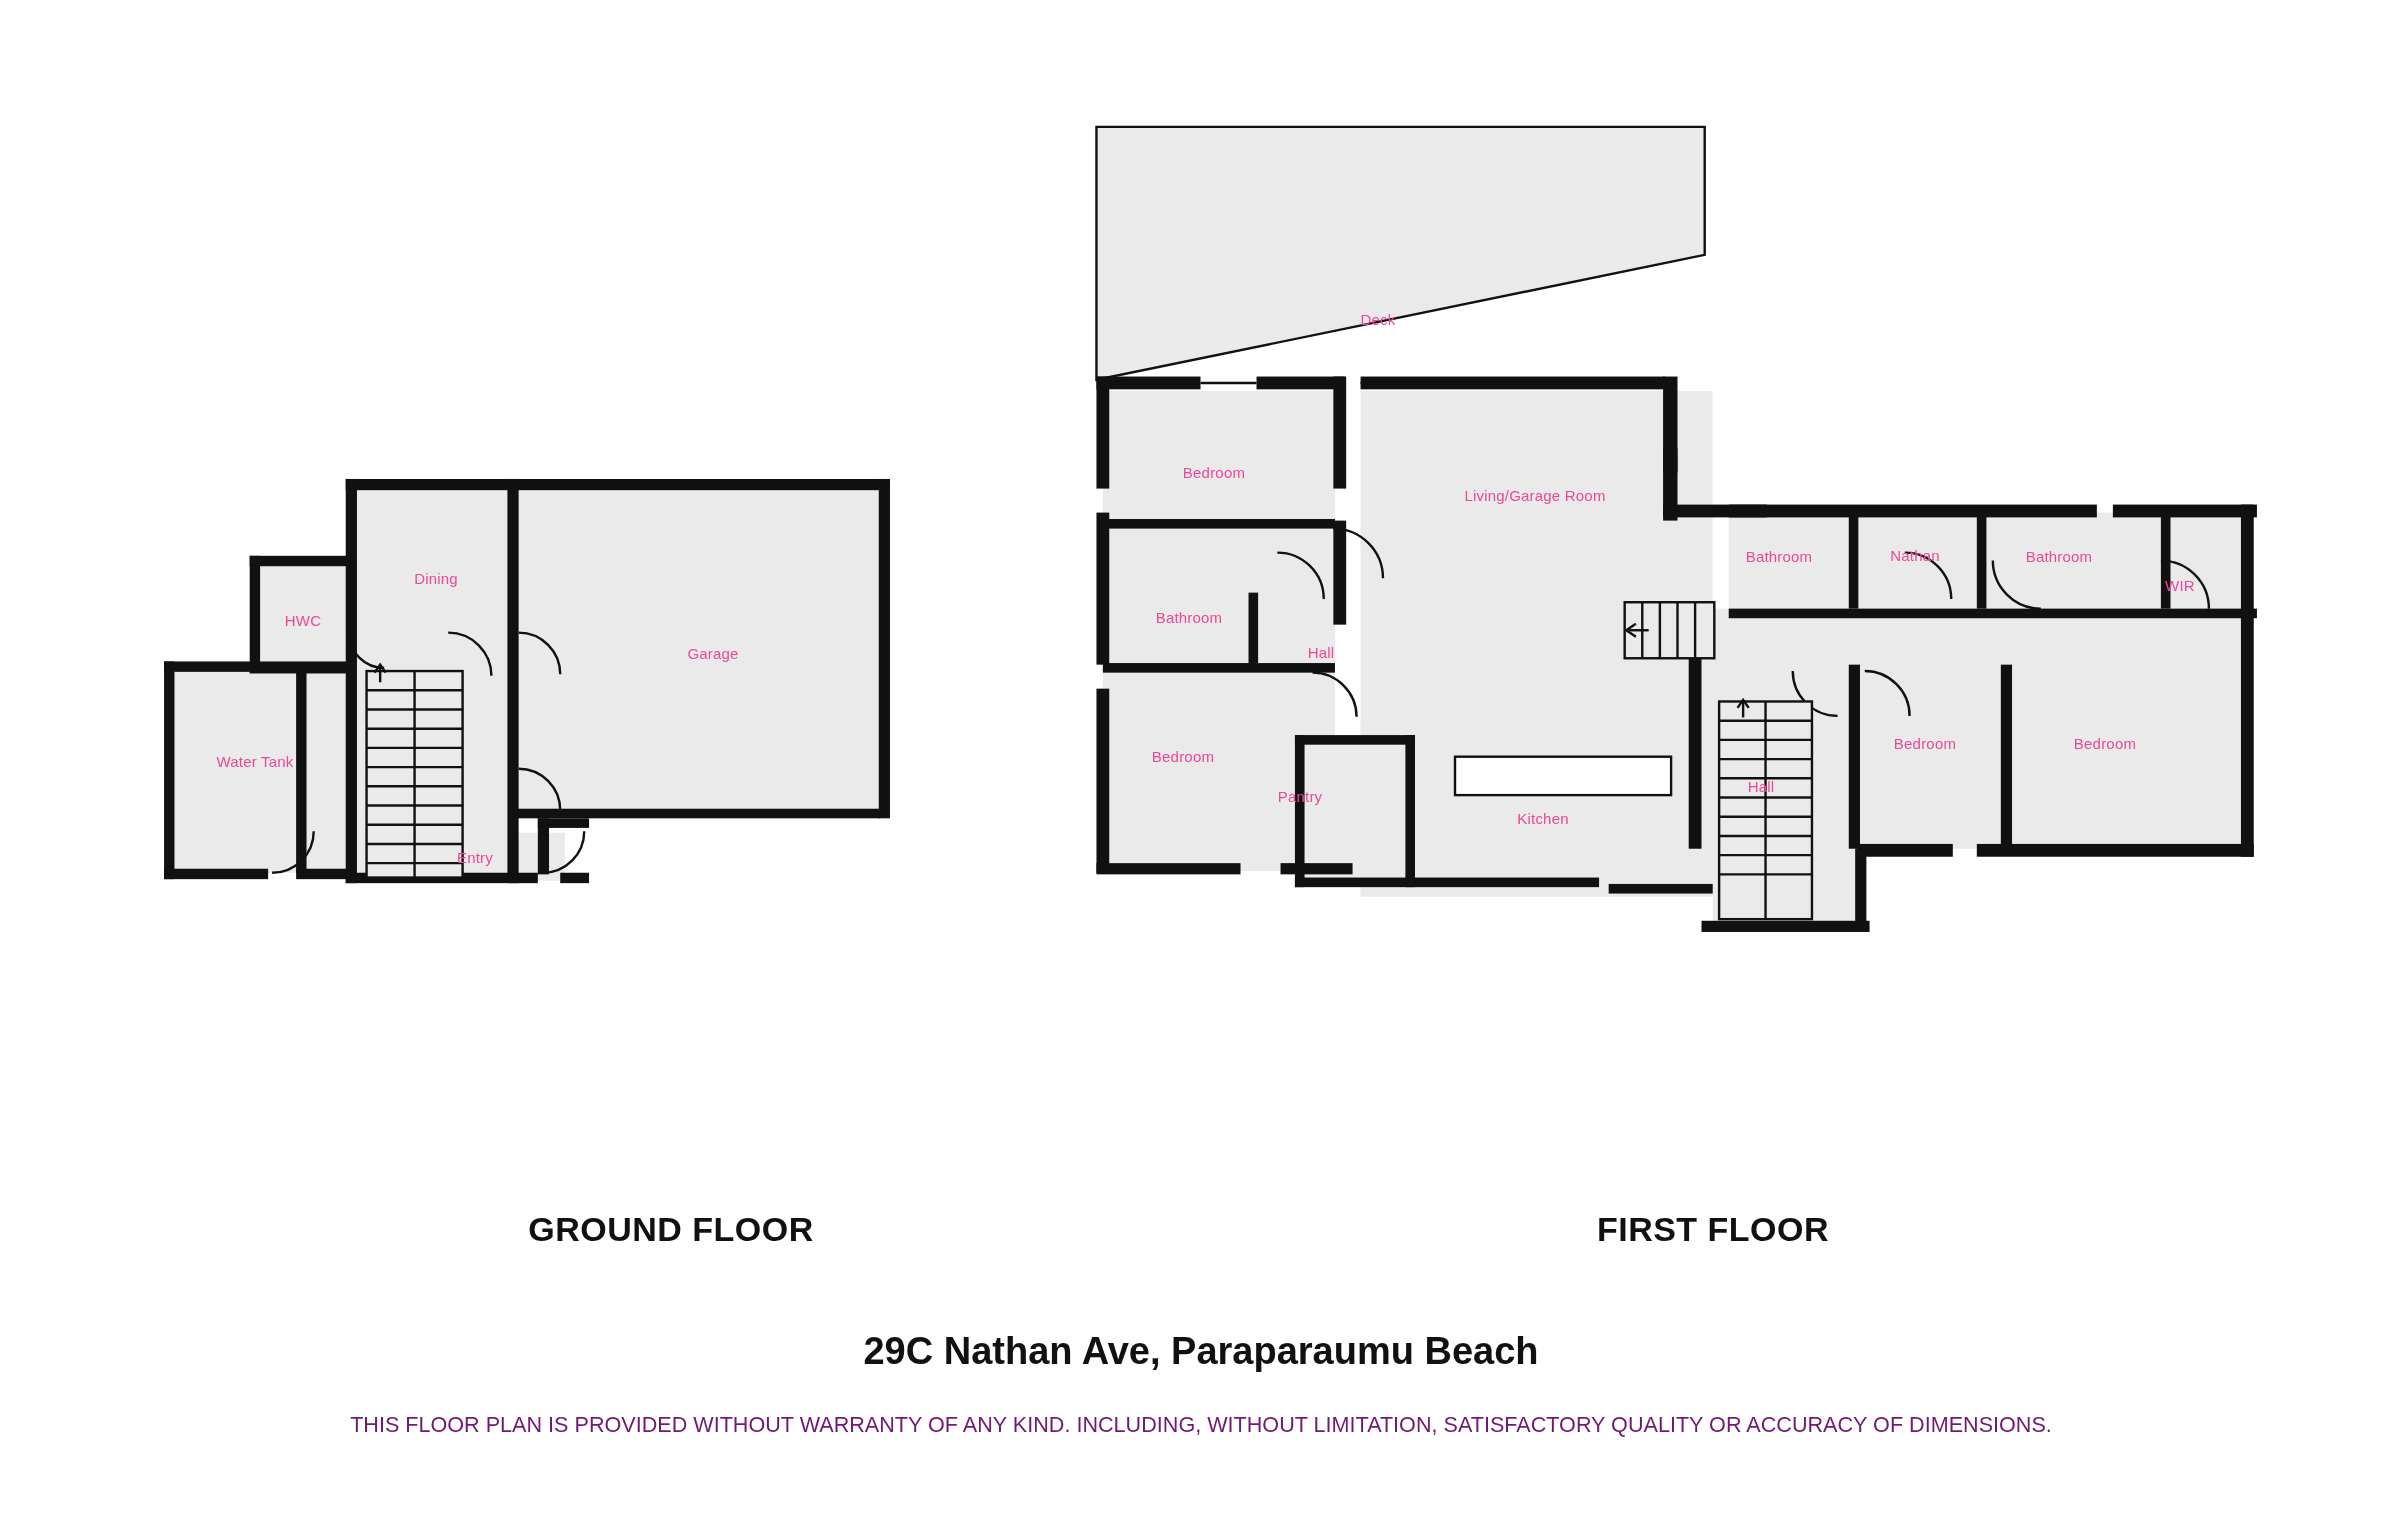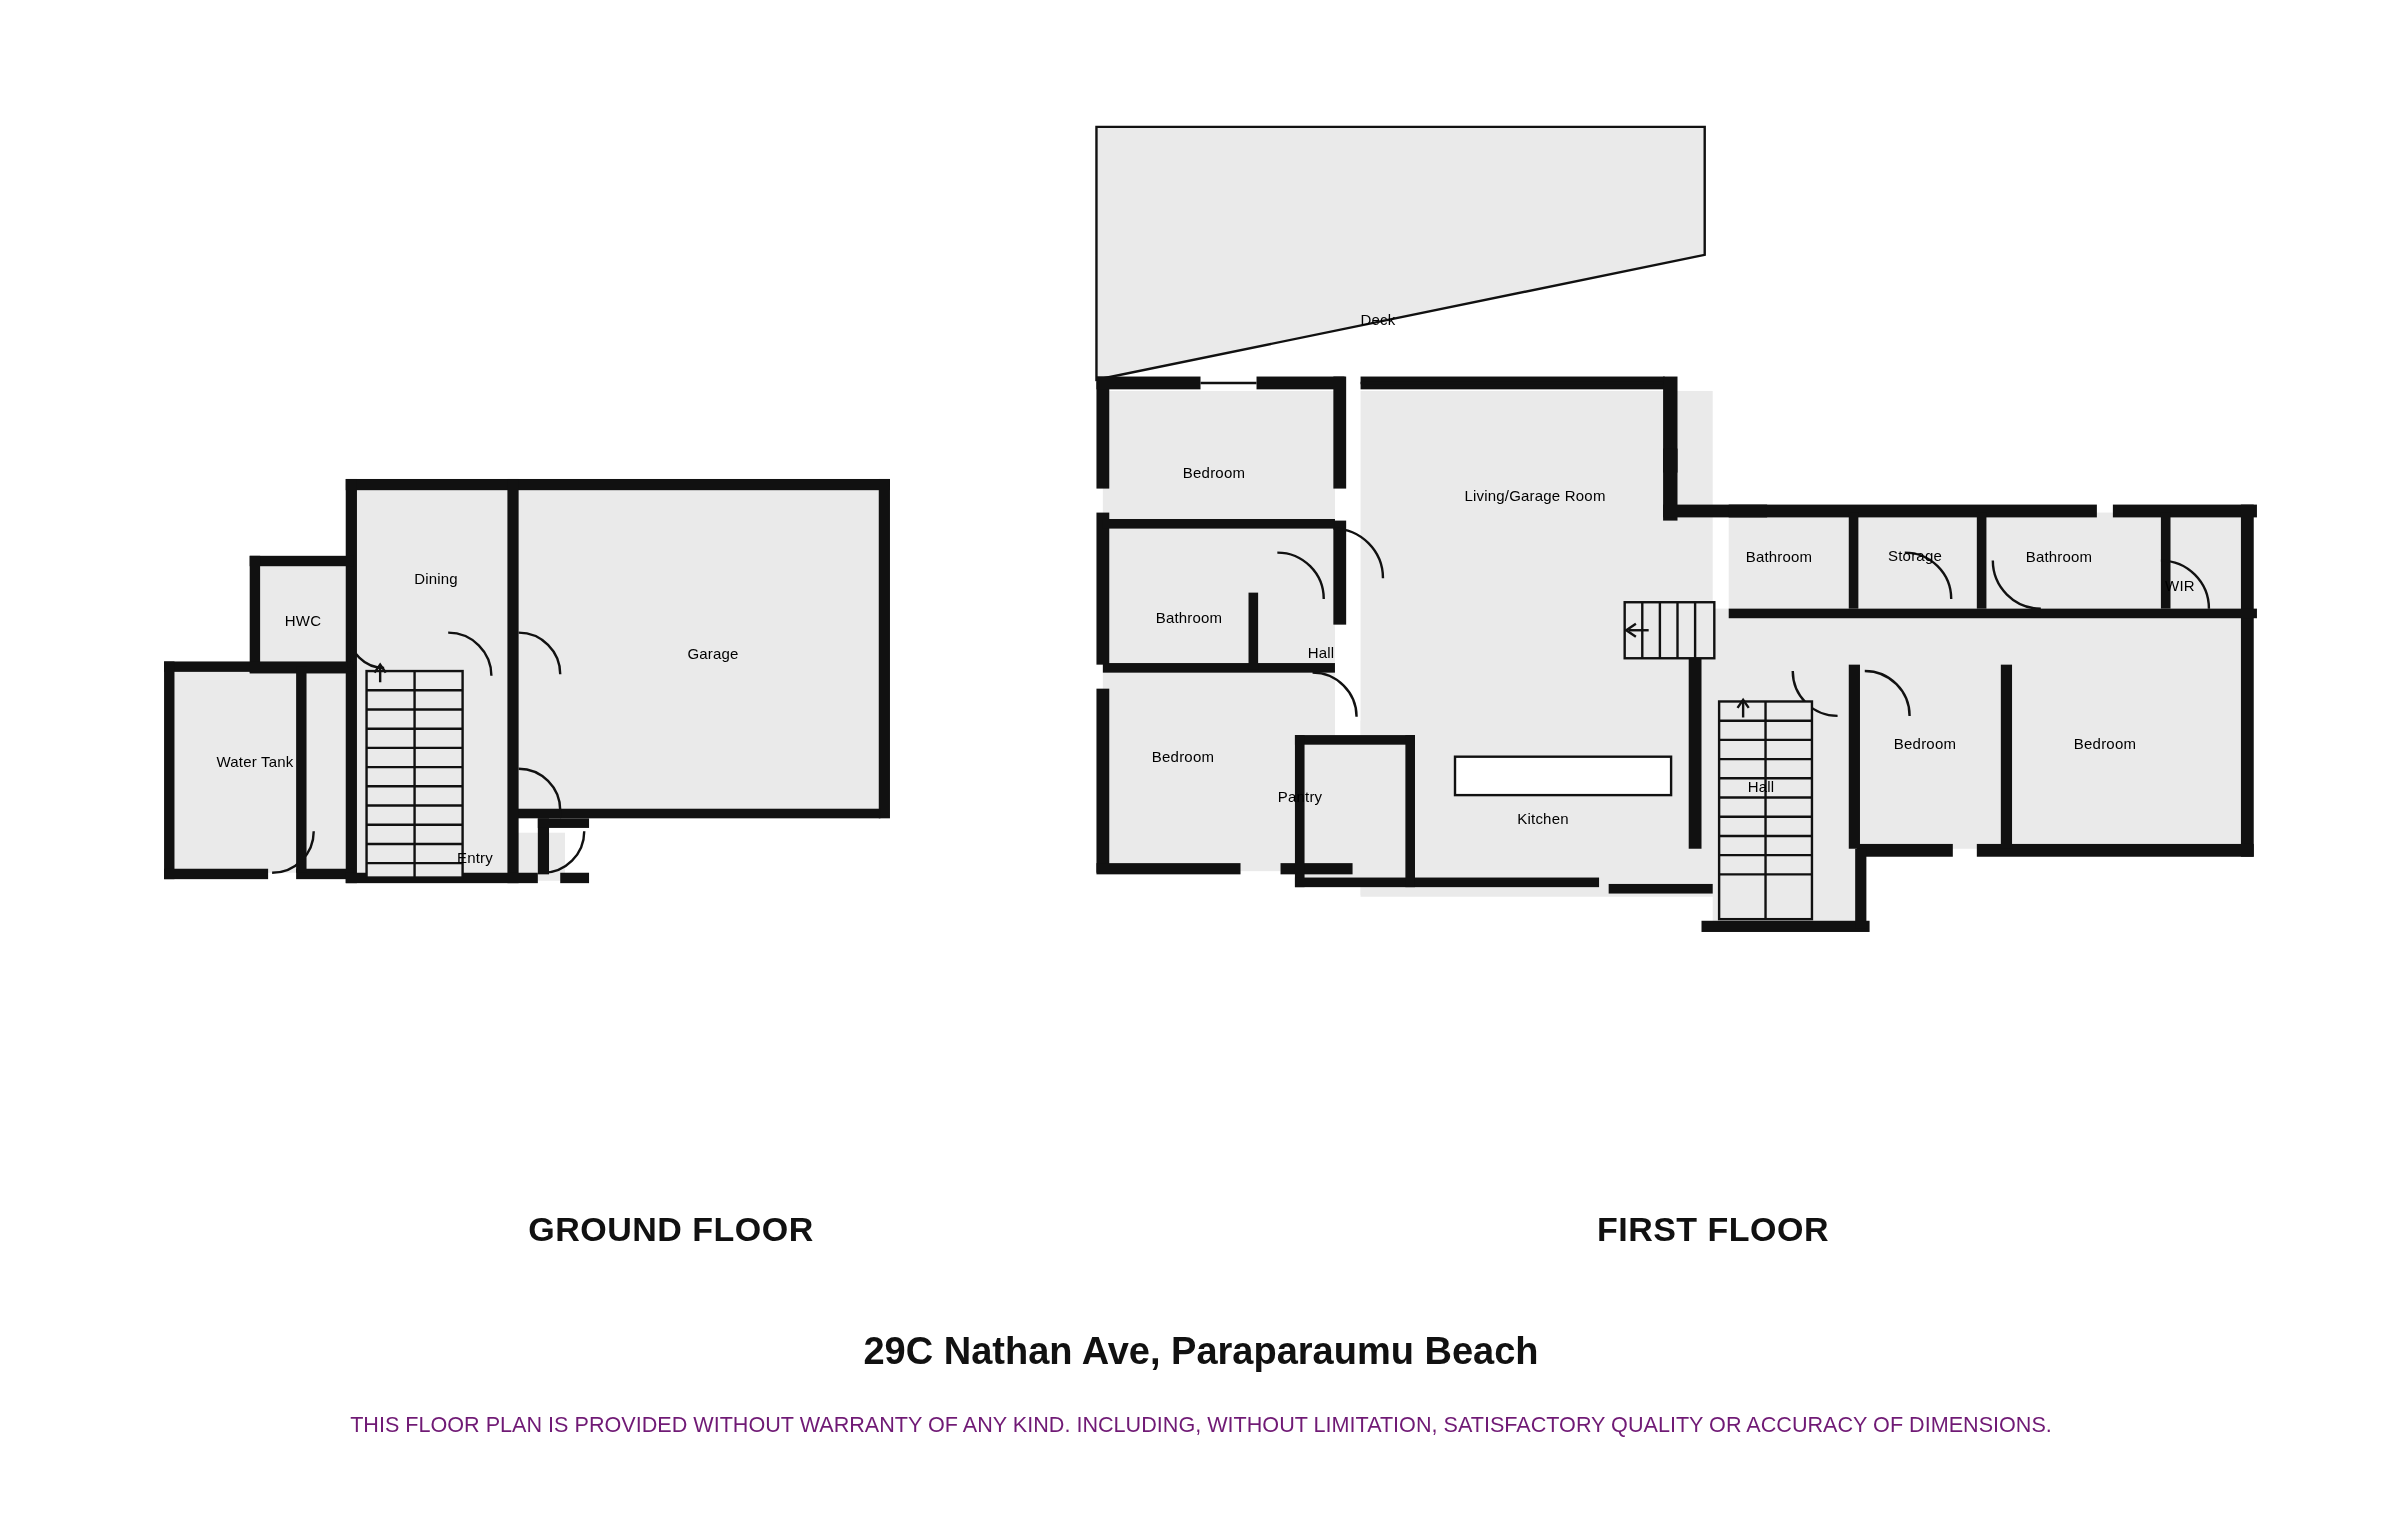--- a/index.html
+++ b/index.html
@@ -19,21 +19,21 @@
   #plan-canvas {
     position: absolute;
     left: 0; top: 0;
     width: 2401px;
     height: 1535px;
   }
 
   .label {
     position: absolute;
     font-family: "Liberation Sans", sans-serif;
-    color: #000000;
+    color: #ec4899;
     white-space: nowrap;
     transform: translate(-50%, -50%);
     font-size: 15px;
     letter-spacing: 0.2px;
   }
 
   .floor-title {
     position: absolute;
     transform: translate(-50%, -50%);
     font-family: "Liberation Sans", sans-serif;
@@ -296,21 +296,21 @@
 
 <div class="label" style="left:1378px; top:319px;">Deck</div>
 <div class="label" style="left:1214px; top:472px;">Bedroom</div>
 <div class="label" style="left:1535px; top:495px;">Living/Garage Room</div>
 <div class="label" style="left:1189px; top:617px;">Bathroom</div>
 <div class="label" style="left:1321px; top:652px;">Hall</div>
 <div class="label" style="left:1183px; top:756px;">Bedroom</div>
 <div class="label" style="left:1300px; top:796px;">Pantry</div>
 <div class="label" style="left:1543px; top:818px;">Kitchen</div>
 <div class="label" style="left:1779px; top:556px;">Bathroom</div>
-<div class="label" style="left:1915px; top:555px;">Storage</div>
+<div class="label" style="left:1915px; top:555px;">Nathan</div>
 <div class="label" style="left:2059px; top:556px;">Bathroom</div>
 <div class="label" style="left:2180px; top:585px;">WIR</div>
 <div class="label" style="left:1761px; top:786px;">Hall</div>
 <div class="label" style="left:1925px; top:743px;">Bedroom</div>
 <div class="label" style="left:2105px; top:743px;">Bedroom</div>
 
 <div class="floor-title" style="left:671px; top:1229px;">GROUND FLOOR</div>
 <div class="floor-title" style="left:1713px; top:1229px;">FIRST FLOOR</div>
 
 <div id="address-title">29C Nathan Ave, Paraparaumu Beach</div>

